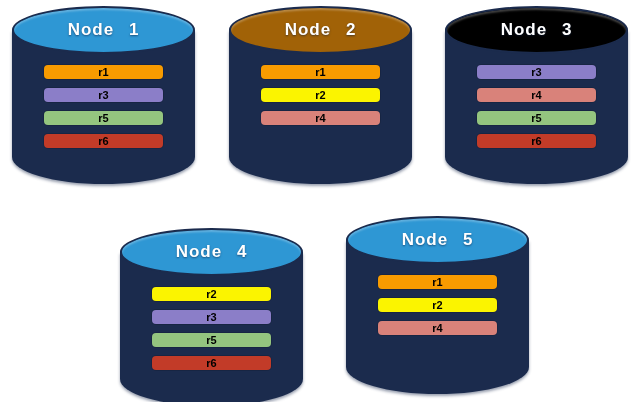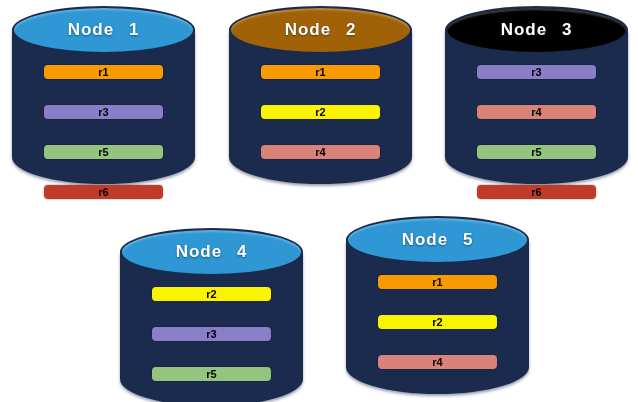--- a/index.html
+++ b/index.html
@@ -46,21 +46,21 @@
     letter-spacing: 1px;
     word-spacing: 9px;
     text-shadow: 0 1px 2px rgba(10,25,60,0.55);
     white-space: nowrap;
   }
   .bars {
     position: absolute;
     left: 32px; right: 32px; top: 59px;
     display: flex;
     flex-direction: column;
-    gap: 26px;
+    gap: 9px;
   }
   .bar {
     height: 14px;
     border-radius: 4px;
     display: flex;
     align-items: center;
     justify-content: center;
     color: #000000;
     font-weight: bold;
     font-size: 11px;

